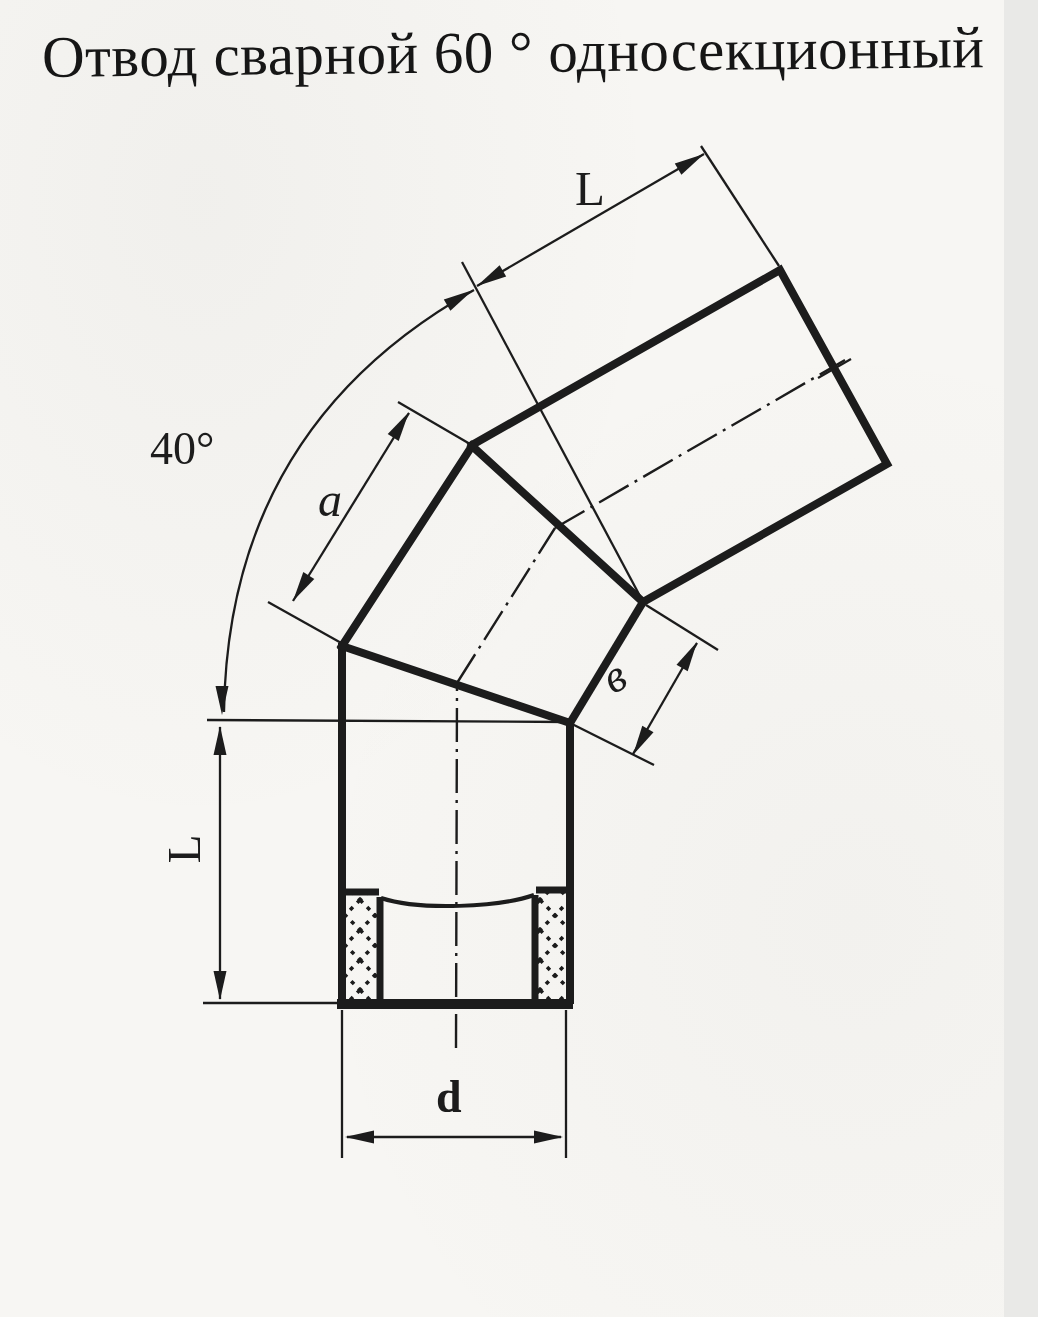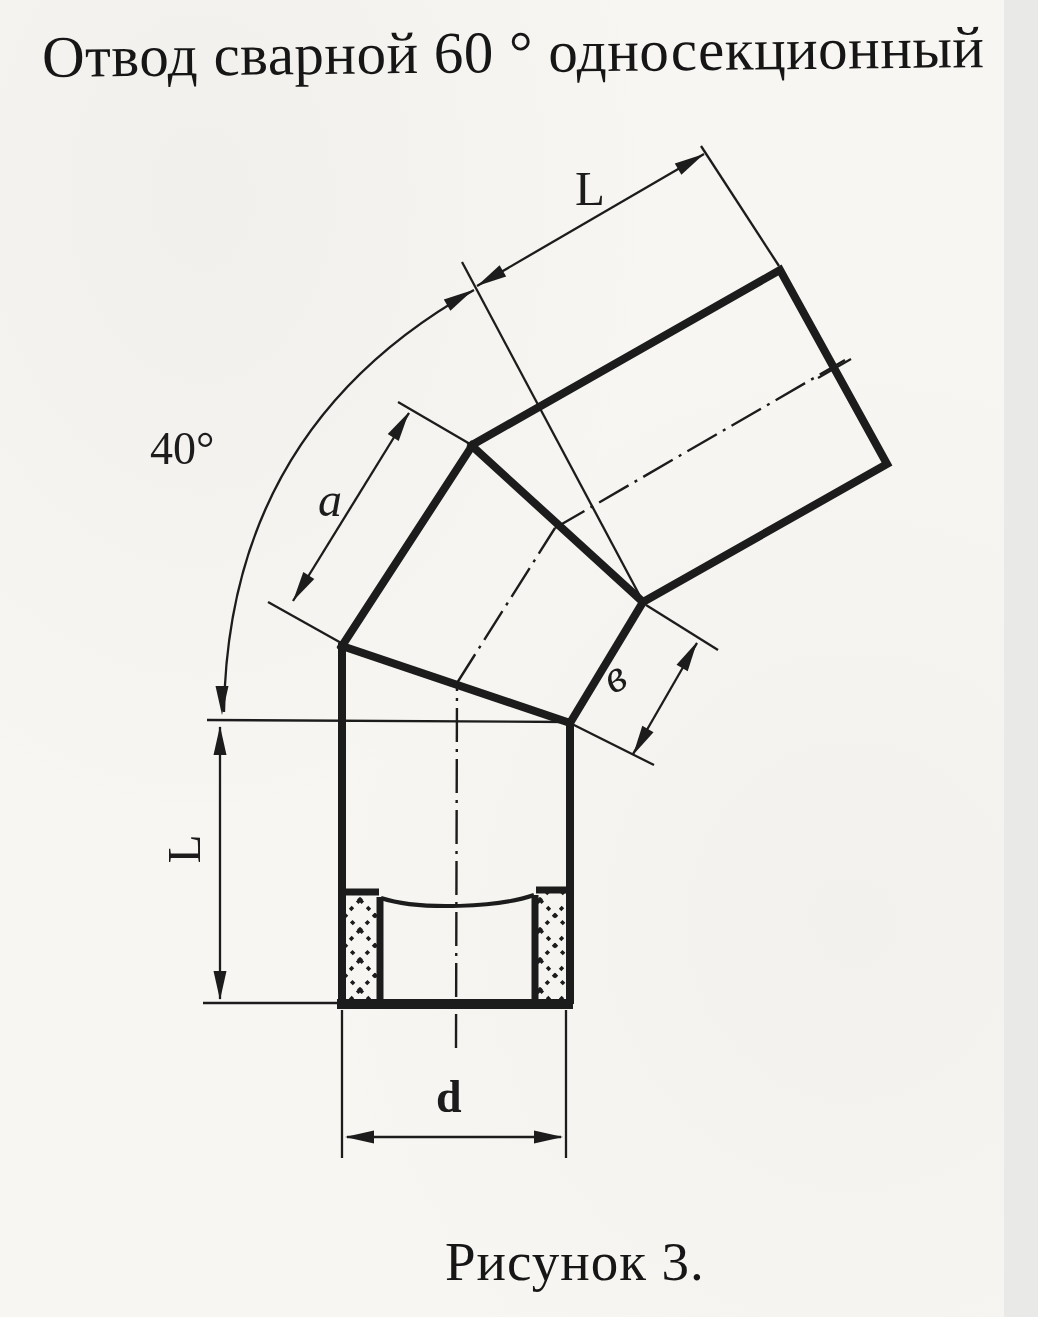--- a/index.html
+++ b/index.html
@@ -129,14 +129,13 @@
     </g>
   </svg>
 
   <div class="dim-label lbl-L-top">L</div>
   <div class="dim-label lbl-60">40°</div>
   <div class="dim-label lbl-a">a</div>
   <div class="dim-label lbl-L-left">L</div>
   <div class="dim-label lbl-v">в</div>
   <div class="dim-label lbl-d">d</div>
 
-  <div class="figure-caption">Рисунок 3.</div>
 </div>
 
 </body></html>

